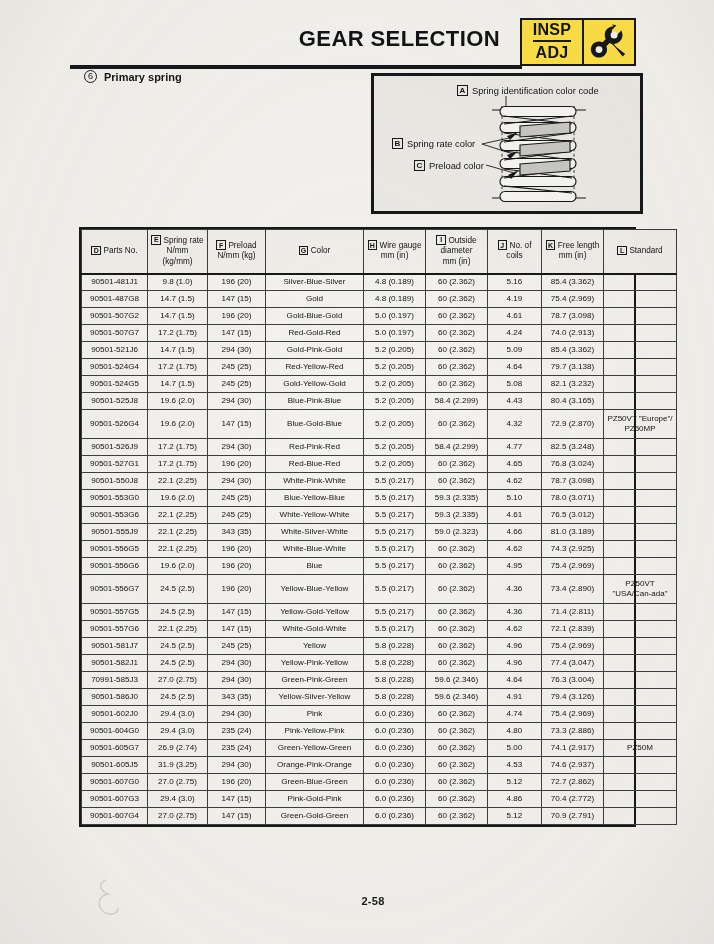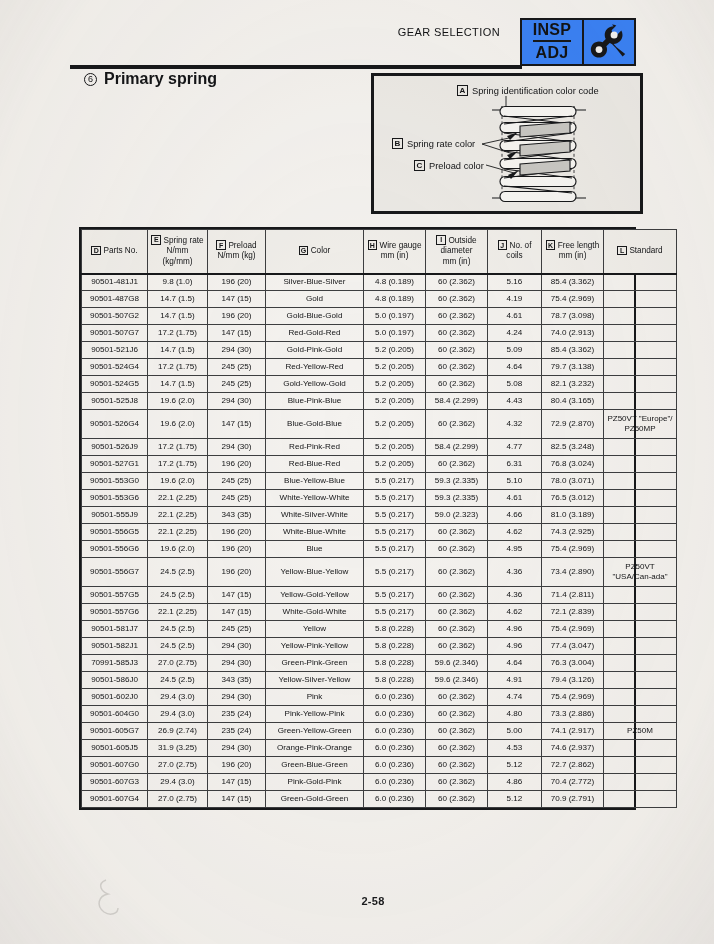--- a/index.html
+++ b/index.html
@@ -34,32 +34,32 @@
   }
   .header-rule {
     position: absolute;
     left: 0; top: 47px;
     width: 452px; height: 4px;
     background: #17181a;
   }
   .header-title {
     position: absolute;
     right: 146px; top: 8px;
-    font-size: 11px;
-    font-weight: normal;
+    font-size: 22px;
+    font-weight: bold;
     letter-spacing: .4px;
     color: #121315;
   }
   .badge {
     position: absolute;
     right: 10px; top: 0px;
     height: 48px;
     display: flex;
     border: 2.5px solid #17181a;
-    background: #3b82f6;
+    background: #fde047;
   }
   .badge-text {
     width: 62px;
     display: flex;
     flex-direction: column;
     justify-content: center;
     align-items: center;
     border-right: 2.5px solid #17181a;
     padding: 1px 3px;
   }
@@ -94,21 +94,21 @@
     display: inline-flex;
     align-items: center;
     justify-content: center;
     width: 13px; height: 13px;
     border: 1.2px solid #17181a;
     border-radius: 50%;
     font-size: 9px;
     line-height: 1;
     font-weight: normal;
   }
-  .caption-label { font-weight: bold; font-size: 16px; }
+  .caption-label { font-weight: bold; font-size: 11px; }
 
   
   .figure {
     position: absolute;
     left: 371px; top: 73px;
     width: 272px; height: 141px;
     border: 3px solid #17181a;
     background: #eceae6;
   }
   .fig-inner { position: absolute; inset: 0; }
@@ -449,22 +449,33 @@
             <td>82.5 (3.248)</td>
             <td class="std"></td>
           </tr>
           <tr>
             <td class="partno">90501-527G1</td>
             <td>17.2 (1.75)</td>
             <td>196 (20)</td>
             <td>Red-Blue-Red</td>
             <td>5.2 (0.205)</td>
             <td>60 (2.362)</td>
-            <td>6.31</td>
+            <td>4.65</td>
             <td>76.8 (3.024)</td>
+            <td class="std"></td>
+          </tr>
+          <tr>
+            <td class="partno">90501-550J8</td>
+            <td>22.1 (2.25)</td>
+            <td>294 (30)</td>
+            <td>White-Pink-White</td>
+            <td>5.5 (0.217)</td>
+            <td>60 (2.362)</td>
+            <td>4.62</td>
+            <td>78.7 (3.098)</td>
             <td class="std"></td>
           </tr>
           <tr>
             <td class="partno">90501-553G0</td>
             <td>19.6 (2.0)</td>
             <td>245 (25)</td>
             <td>Blue-Yellow-Blue</td>
             <td>5.5 (0.217)</td>
             <td>59.3 (2.335)</td>
             <td>5.10</td>

